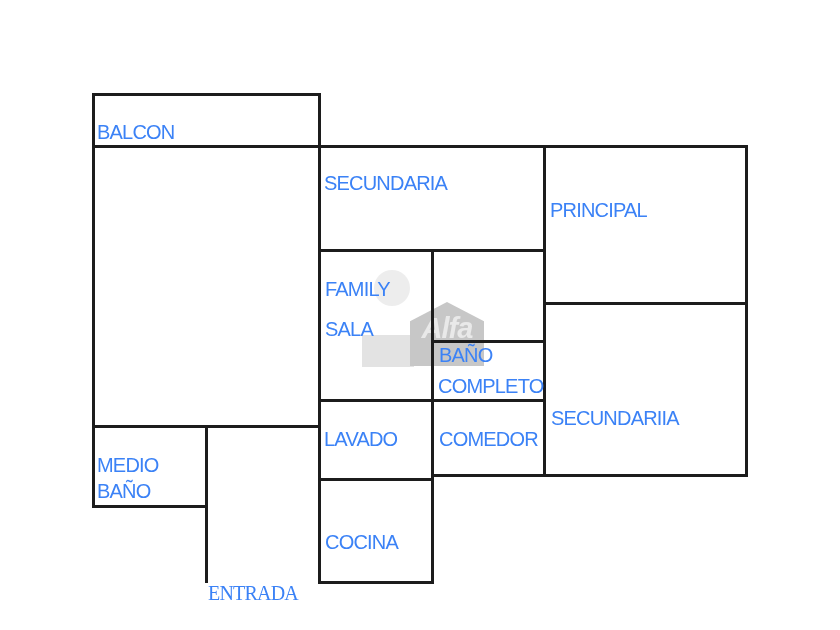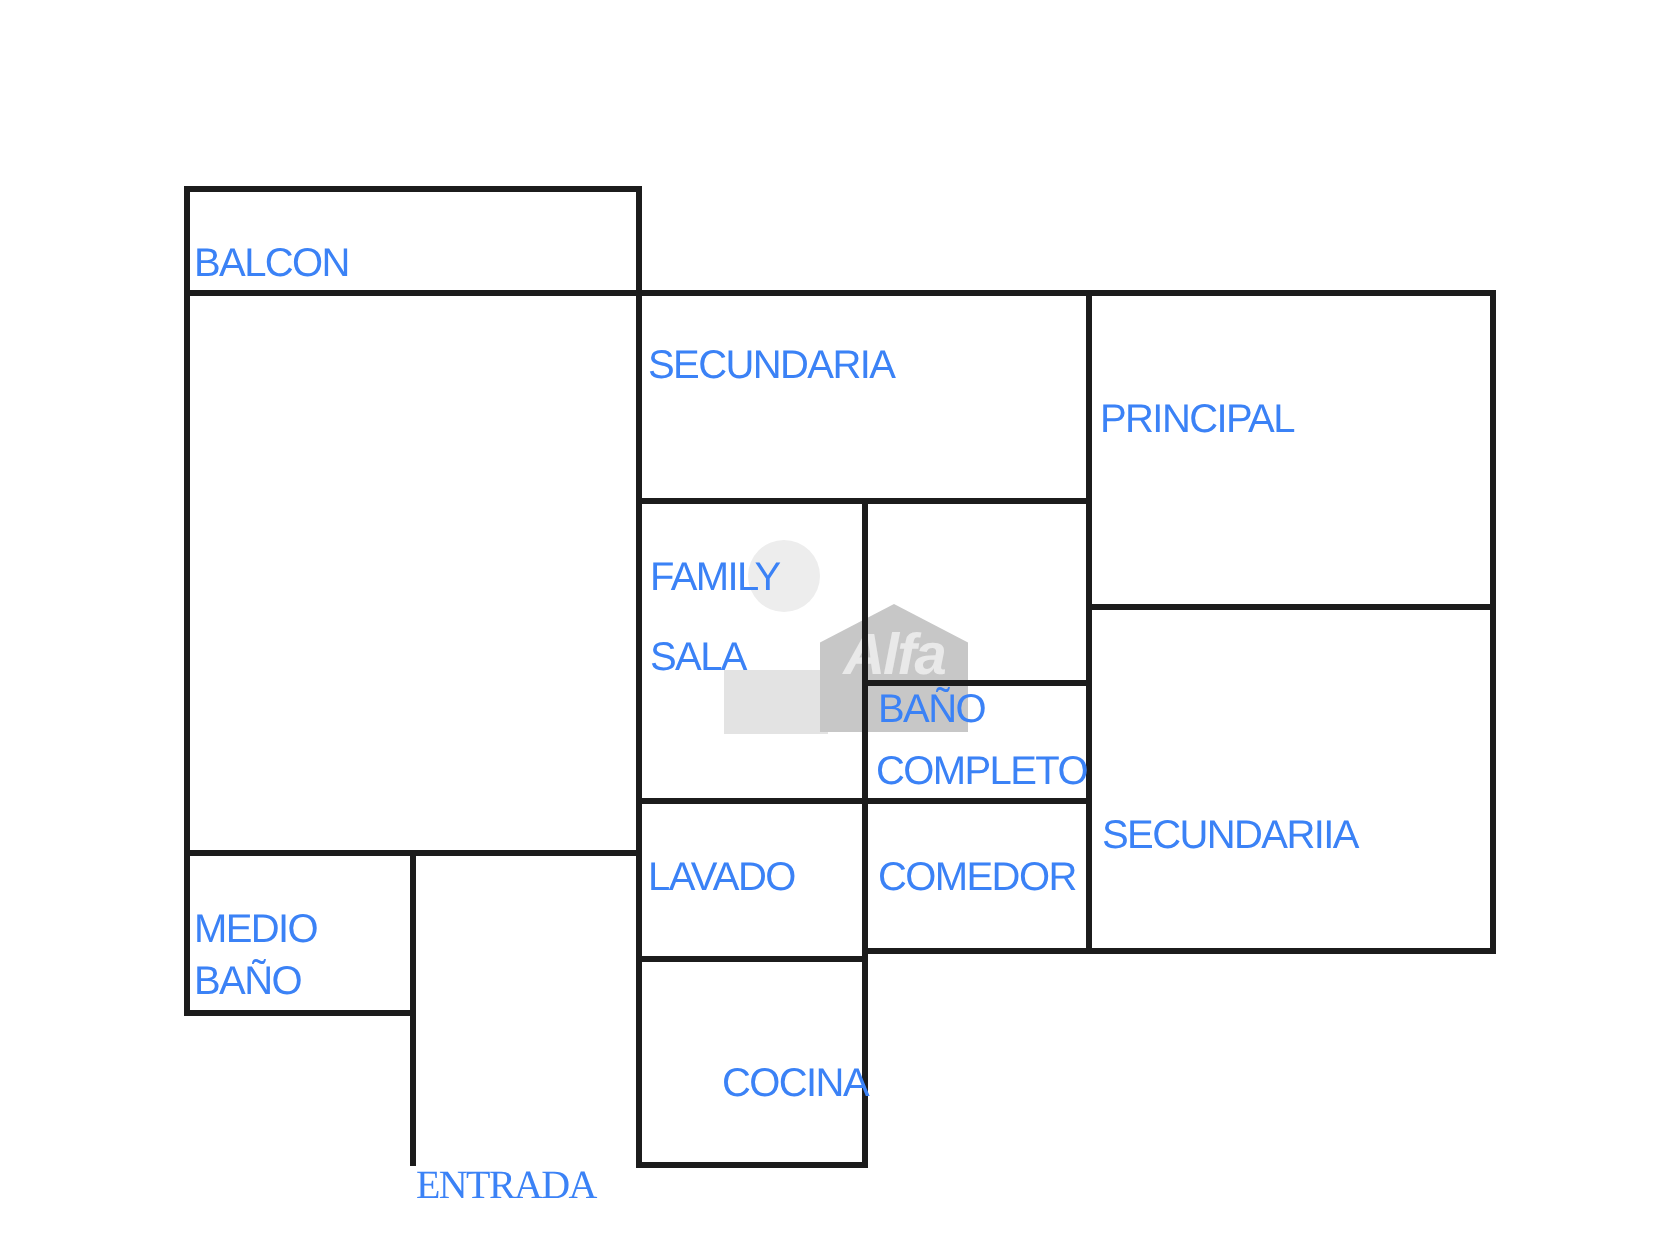--- a/index.html
+++ b/index.html
@@ -77,16 +77,16 @@
   <div class="room-label" style="left:550px;top:200px;text-align:right;">PRINCIPAL</div>
   <div class="room-label" style="left:325px;top:279px;">FAMILY</div>
   <div class="room-label" style="left:325px;top:319px;">SALA</div>
   <div class="room-label" style="left:439px;top:345px;">BAÑO</div>
   <div class="room-label" style="left:438px;top:376px;">COMPLETO</div>
   <div class="room-label" style="left:551px;top:376px;margin-top:32px;">SECUNDARIIA</div>
   <div class="room-label" style="left:324px;top:429px;">LAVADO</div>
   <div class="room-label" style="left:439px;top:429px;">COMEDOR</div>
   <div class="room-label" style="left:97px;top:455px;">MEDIO</div>
   <div class="room-label" style="left:97px;top:481px;">BAÑO</div>
-  <div class="room-label" style="left:325px;top:532px;margin-left:36px;">COCINA</div>
+  <div class="room-label" style="left:325px;top:532px;">COCINA</div>
   <div class="room-label" style="left:208px;top:583px;font-family:Liberation Serif, serif;">ENTRADA</div>
 
 </div>
 
 </body></html>

